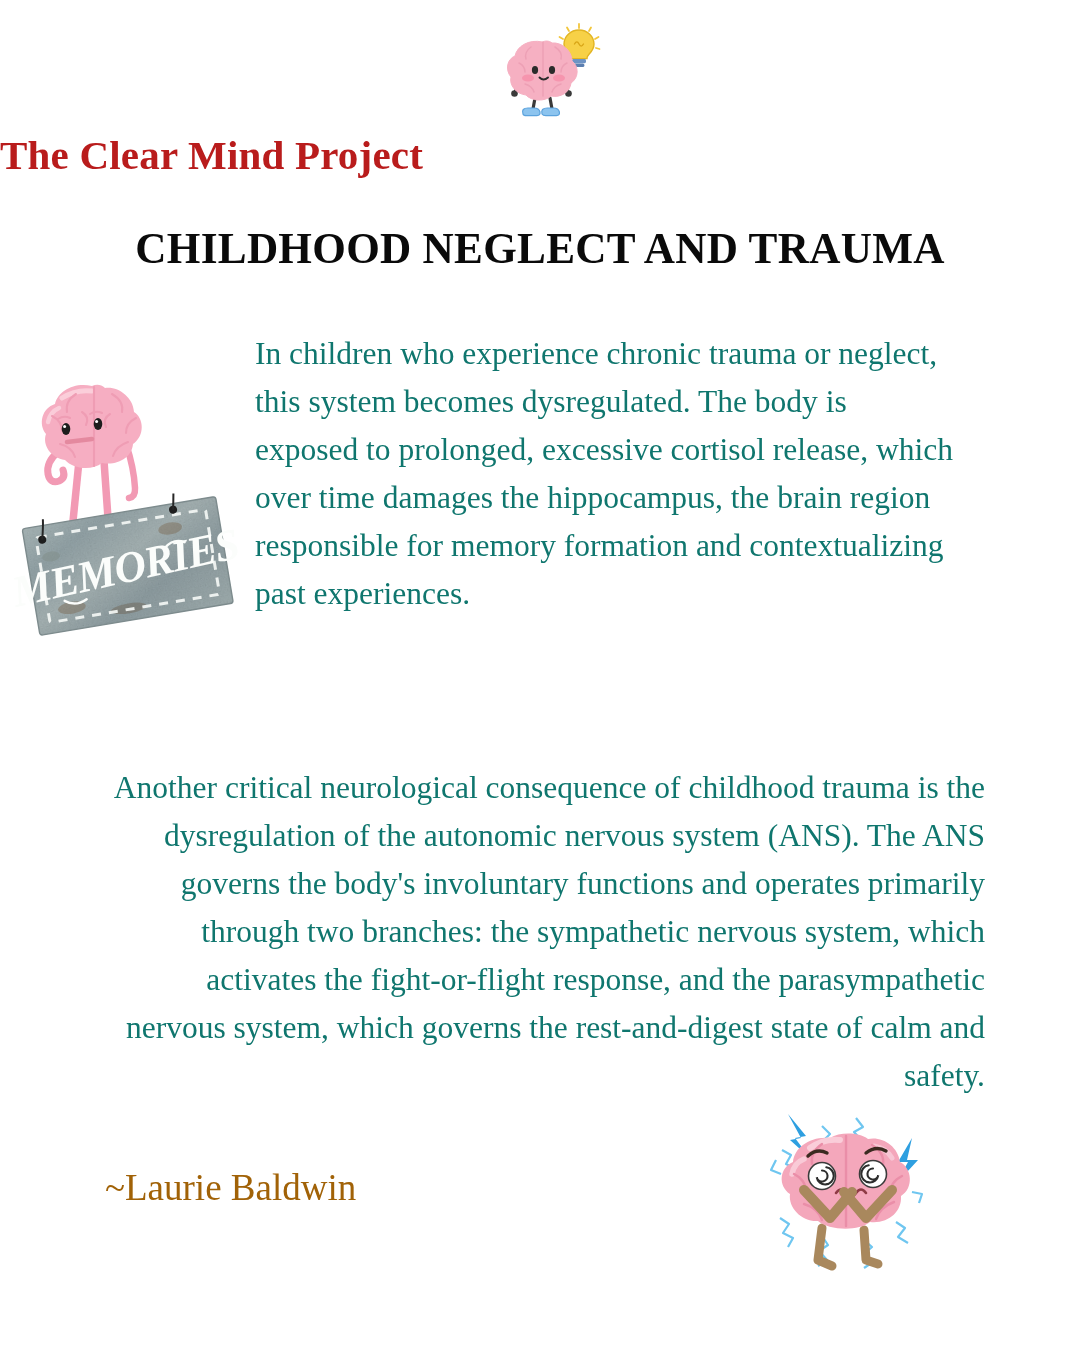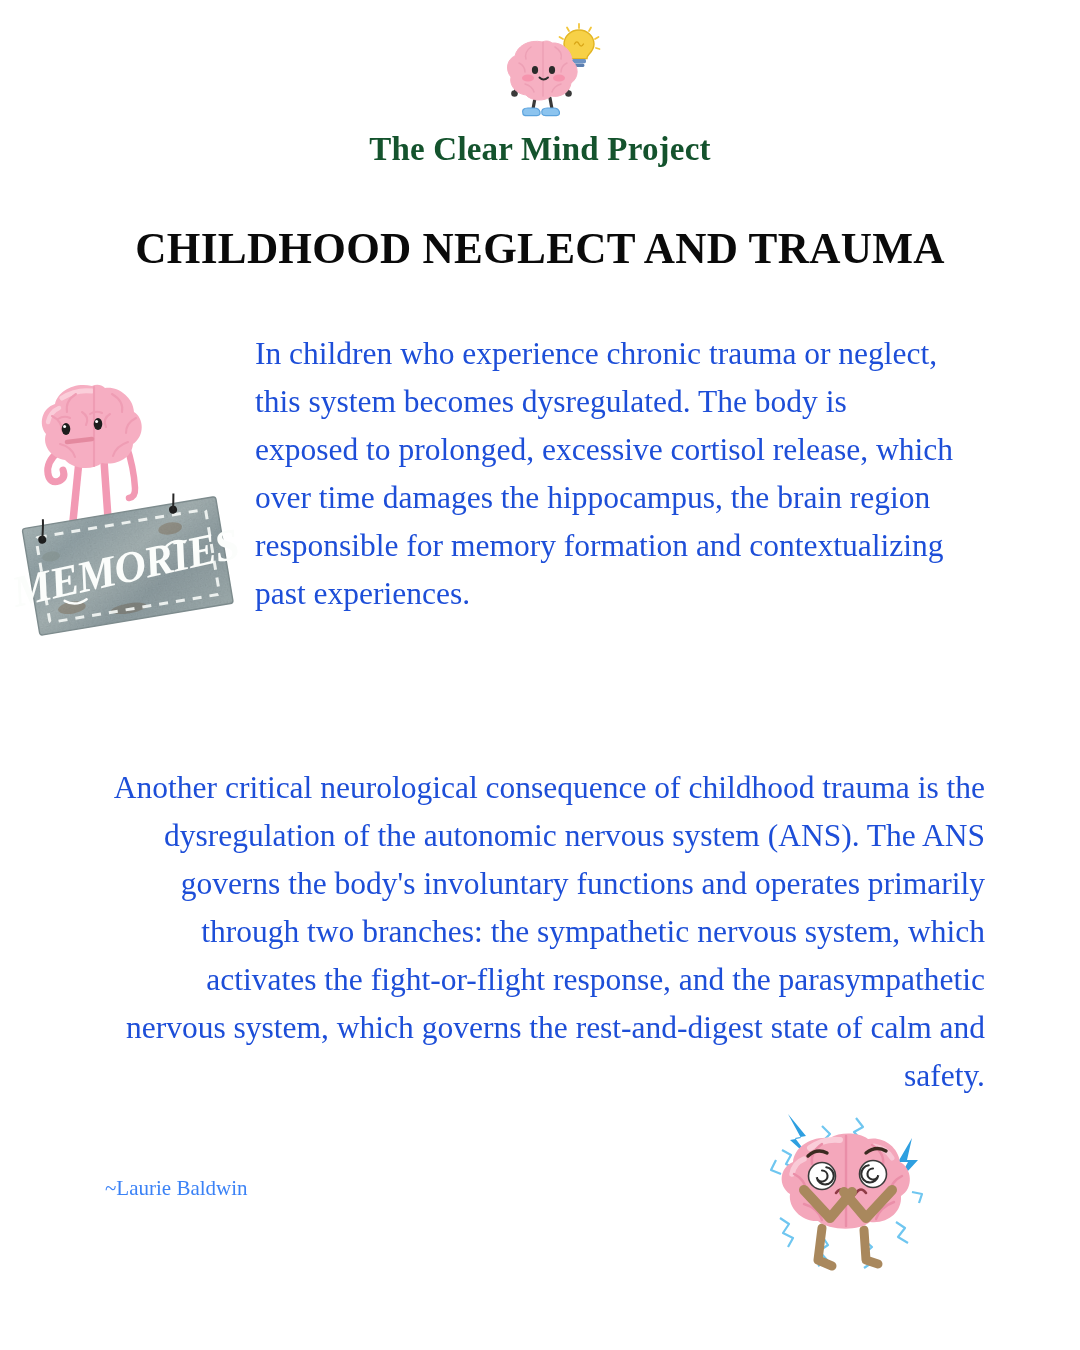--- a/index.html
+++ b/index.html
@@ -31,26 +31,25 @@
     width: 110px;
     height: 100px;
   }
 
   
   .brand {
     position: absolute;
     left: 0;
     right: 0;
     top: 131px;
-    text-align: center;
     font-family: "Liberation Serif", "DejaVu Serif", serif;
     font-weight: bold;
-    font-size: 33px;
+    font-size: 41px;
     letter-spacing: 0.2px;
-    color: #14532d;
+    color: #b91c1c;
   }
 
   
   .headline {
     position: absolute;
     left: 0;
     right: 0;
     top: 222px;
     text-align: center;
     font-family: "Liberation Serif", "DejaVu Serif", serif;
@@ -60,42 +59,42 @@
     color: #0a0a0a;
     transform: scaleX(0.96);
   }
 
   
   .para {
     position: absolute;
     font-family: "Liberation Serif", "DejaVu Serif", serif;
     font-size: 31.5px;
     line-height: 48px;
-    color: #1d4ed8;
+    color: #0f766e;
     text-align: left;
   }
   .para-one {
     left: 255px;
     top: 330px;
     width: 700px;
   }
   .para-two {
     left: 105px;
     top: 764px;
     width: 880px;
     text-align: right;
   }
   .signature {
     position: absolute;
     left: 105px;
     top: 1166px;
     font-family: "Liberation Serif", "DejaVu Serif", serif;
-    font-size: 21px;
+    font-size: 37px;
     line-height: 44px;
-    color: #3b82f6;
+    color: #a16207;
   }
 
   
   .memories-group {
     position: absolute;
     left: 18px;
     top: 378px;
     width: 235px;
     height: 270px;
   }

